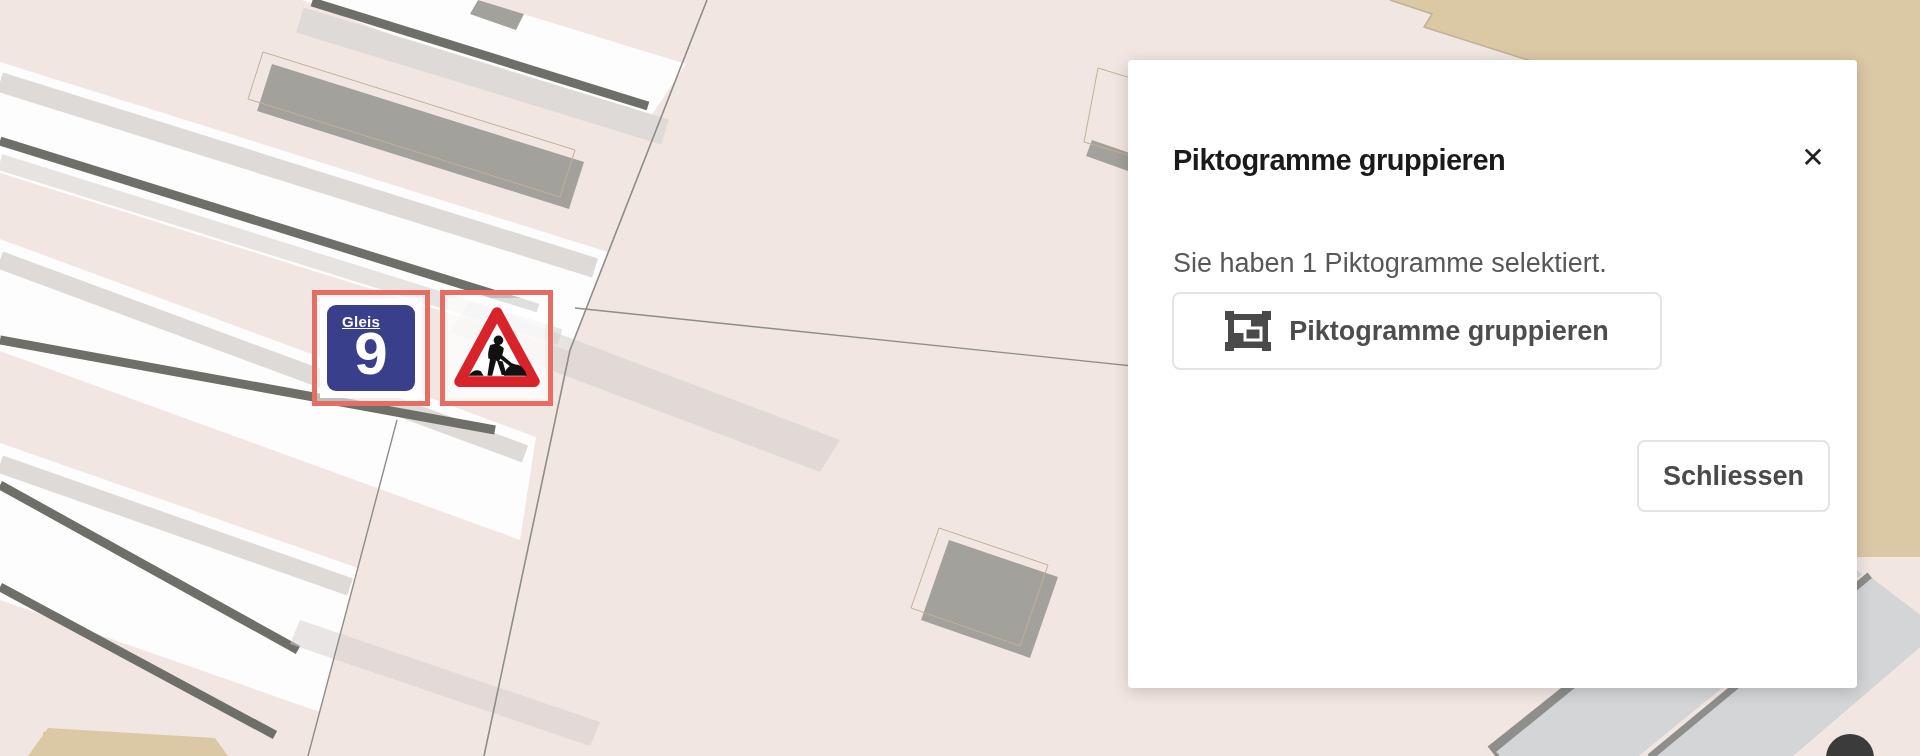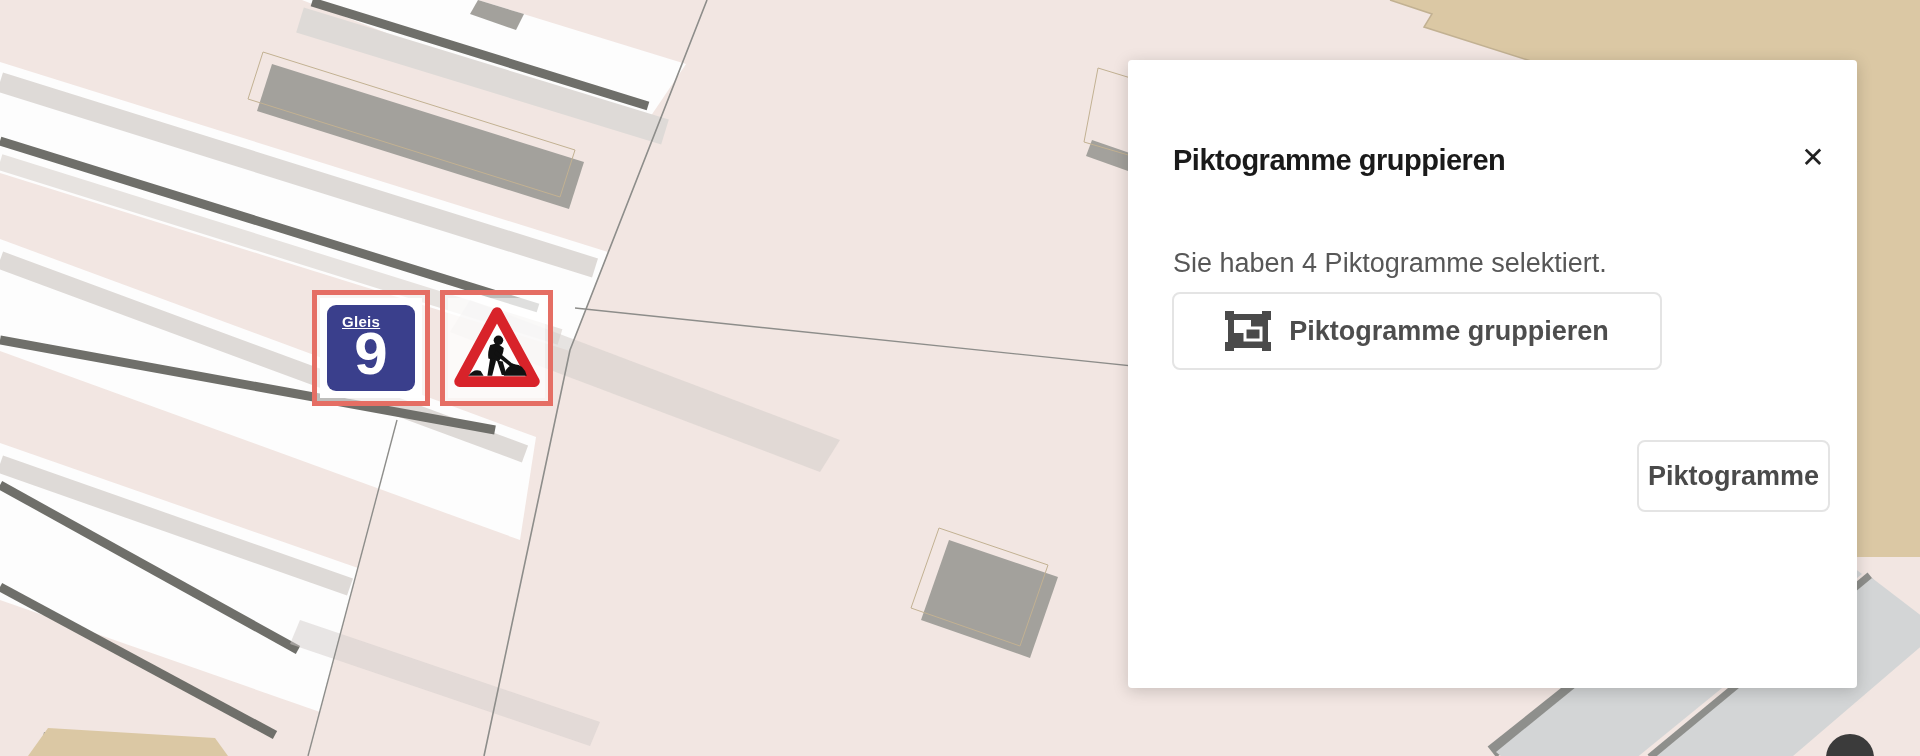--- a/index.html
+++ b/index.html
@@ -143,31 +143,31 @@
           <path d="M57,79 Q60,68 68,67 Q78,67 81,79 Z"></path>
           <path d="M20,79 Q26,71 33,74 L36,79 Z"></path>
         </g>
       </svg>
     </div>
   </div>
 
   <div class="dialog">
     <h2 class="dialog-title">Piktogramme gruppieren</h2>
     <button class="dialog-close">✕</button>
-    <p class="dialog-body">Sie haben 4 Piktogramme selektiert.</p>
+    <p class="dialog-body">Sie haben 1 Piktogramme selektiert.</p>
 
     <button class="btn btn-group">
       <svg width="46" height="40" viewBox="0 0 46 40">
         <rect x="3" y="3" width="40" height="34" fill="#4a4a4a"></rect>
         <rect x="0" y="0" width="9" height="9" fill="#4a4a4a"></rect>
         <rect x="37" y="0" width="9" height="9" fill="#4a4a4a"></rect>
         <rect x="0" y="31" width="9" height="9" fill="#4a4a4a"></rect>
         <rect x="37" y="31" width="9" height="9" fill="#4a4a4a"></rect>
         <rect x="9" y="9" width="17" height="13" fill="#ffffff"></rect>
         <rect x="20" y="17" width="16" height="12" fill="#4a4a4a" stroke="#ffffff" stroke-width="3"></rect>
       </svg>
       <span>Piktogramme gruppieren</span>
     </button>
 
-    <button class="btn btn-close">Piktogramme</button>
+    <button class="btn btn-close">Schliessen</button>
   </div>
 
 </div>
 
 </body></html>

